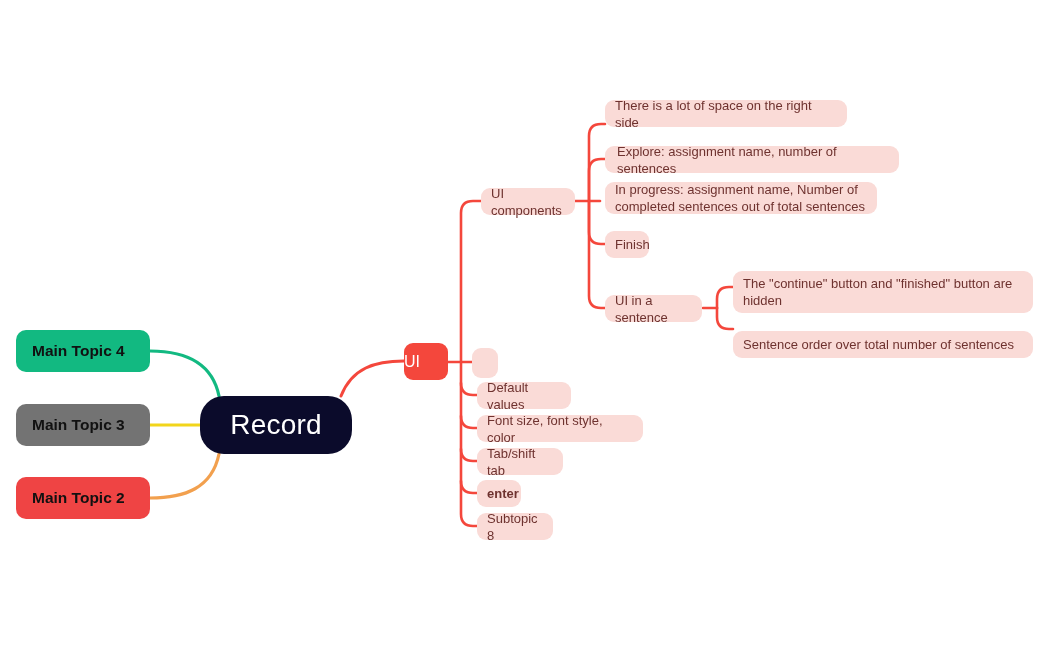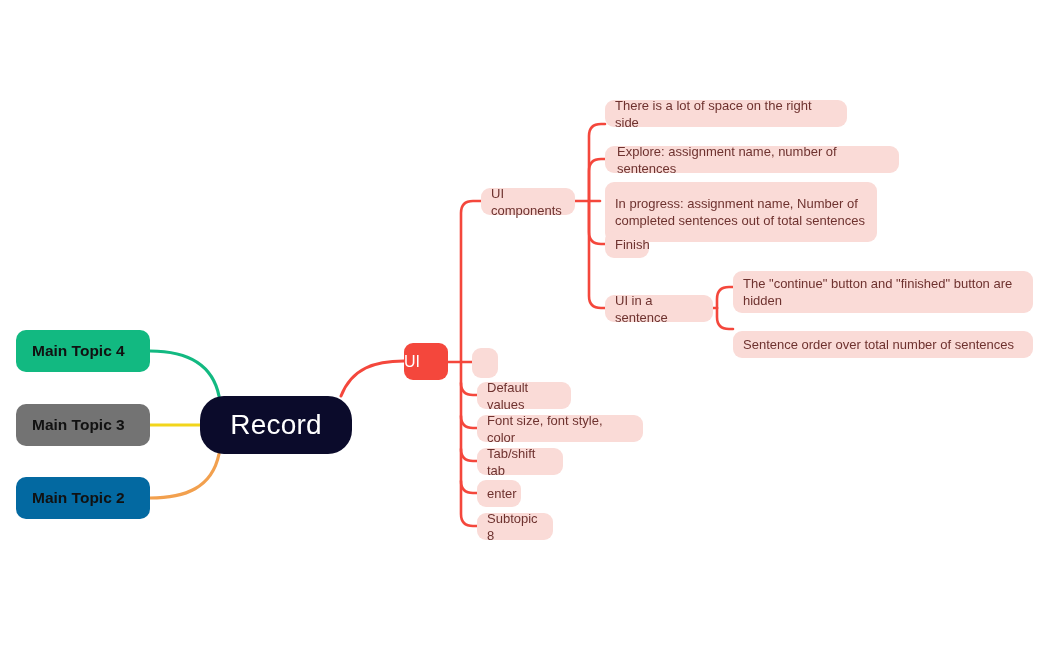--- a/index.html
+++ b/index.html
@@ -58,21 +58,21 @@
   .main-topic {
     color: #111111;
     font-size: 15.5px;
     font-weight: 600;
     border-radius: 10px;
     padding: 4px 16px;
     justify-content: flex-start;
   }
   .main-topic.green  { background: #12B981; }
   .main-topic.yellow { background: #737373; }
-  .main-topic.orange { background: #0369a1; }
+  .main-topic.orange { background: #ef4444; }
 
   
   .branch-ui {
     background: #F4473C;
     color: #ffffff;
     font-size: 16px;
     font-weight: 500;
     border-radius: 9px;
     justify-content: center;
   }
@@ -156,30 +156,30 @@
   </div>
 
   <div class="node sub" style="left:605px; top:100px; width:242px; height:27px;">
     <span class="node-label">There is a lot of space on the right side</span>
   </div>
 
   <div class="node sub" style="left:605px; top:146px; width:294px; height:27px;padding-left:12px;">
     <span class="node-label">Explore: assignment name, number of sentences</span>
   </div>
 
-  <div class="node sub two-line" style="left:605px; top:182px; width:272px; height:60px;">
+  <div class="node sub two-line" style="left:605px; top:182px; width:272px; height:32px;">
     <span class="node-label">In progress: assignment name, Number of
 completed sentences out of total sentences</span>
   </div>
 
   <div class="node sub" style="left:605px; top:231px; width:44px; height:27px;">
     <span class="node-label">Finish</span>
   </div>
 
-  <div class="node sub" style="left:605px; top:295px; width:108px; height:27px;">
+  <div class="node sub" style="left:605px; top:295px; width:97px; height:27px;">
     <span class="node-label">UI in a sentence</span>
   </div>
 
   <div class="node sub two-line" style="left:733px; top:271px; width:300px; height:42px;">
     <span class="node-label">The "continue" button and "finished" button are
 hidden</span>
   </div>
 
   <div class="node sub" style="left:733px; top:316px; width:300px; height:27px;margin-top:15px;">
     <span class="node-label">Sentence order over total number of sentences</span>
@@ -194,21 +194,21 @@
   </div>
 
   <div class="node sub" style="left:477px; top:415px; width:166px; height:27px;">
     <span class="node-label">Font size, font style, color</span>
   </div>
 
   <div class="node sub" style="left:477px; top:448px; width:86px; height:27px;">
     <span class="node-label">Tab/shift tab</span>
   </div>
 
-  <div class="node sub" style="left:477px; top:480px; width:44px; height:27px;">
+  <div class="node sub" style="left:477px; top:480px; width:44px; height:27px;font-weight:bold;">
     <span class="node-label">enter</span>
   </div>
 
   <div class="node sub" style="left:477px; top:513px; width:76px; height:27px;">
     <span class="node-label">Subtopic 8</span>
   </div>
 
 </div>
 
 </body></html>

